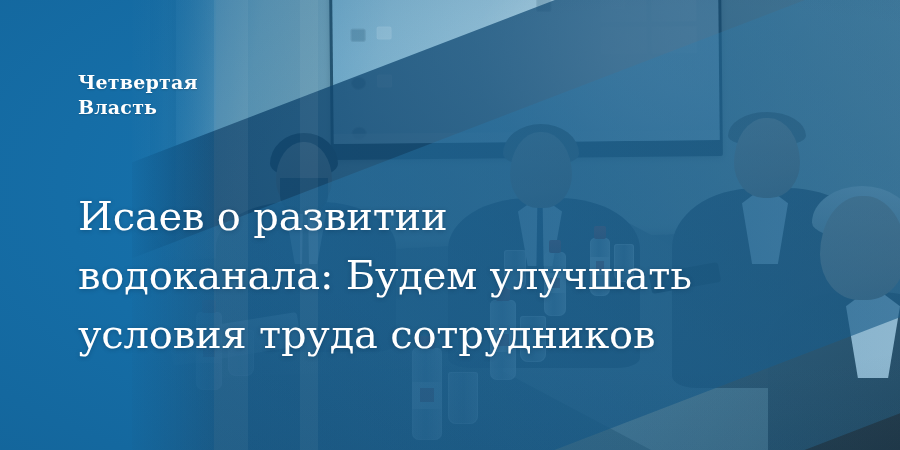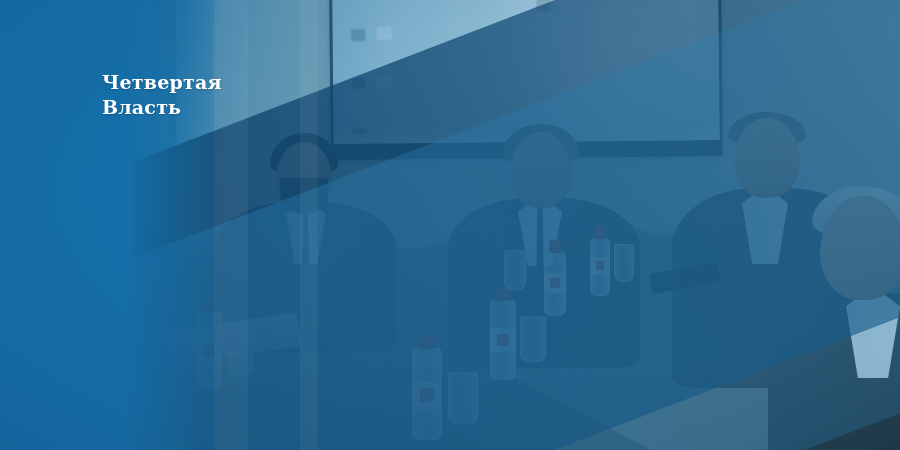--- a/index.html
+++ b/index.html
@@ -281,21 +281,20 @@
   .vignette {
     position: absolute; inset: 0;
     background: radial-gradient(120% 100% at 78% 42%, rgba(0,0,0,0) 40%, rgba(8,44,74,.22) 100%);
   }
 
   
   .content {
     position: absolute;
     inset: 0;
     padding: 0;
-    margin-left: 24px;
   }
 
   .logo {
     position: absolute;
     left: 78px;
     top: 70px;
     color: #ffffff;
     font-family: "DejaVu Serif", "Liberation Serif", serif;
     font-weight: bold;
     font-size: 19px;
@@ -442,15 +441,16 @@
   <div class="stripe" style="left:214px; width:34px;"></div>
   <div class="stripe" style="left:300px; width:18px;"></div>
   <div class="flat-left"></div>
   <div class="flat-left-soft"></div>
   <div class="vignette"></div>
 
   <div class="content">
     <div class="logo">Четвертая
 Власть</div>
 
+    <h1 class="headline">Исаев о развитии водоканала: Будем улучшать условия труда сотрудников</h1>
   </div>
 
 </div>
 
 </body></html>

